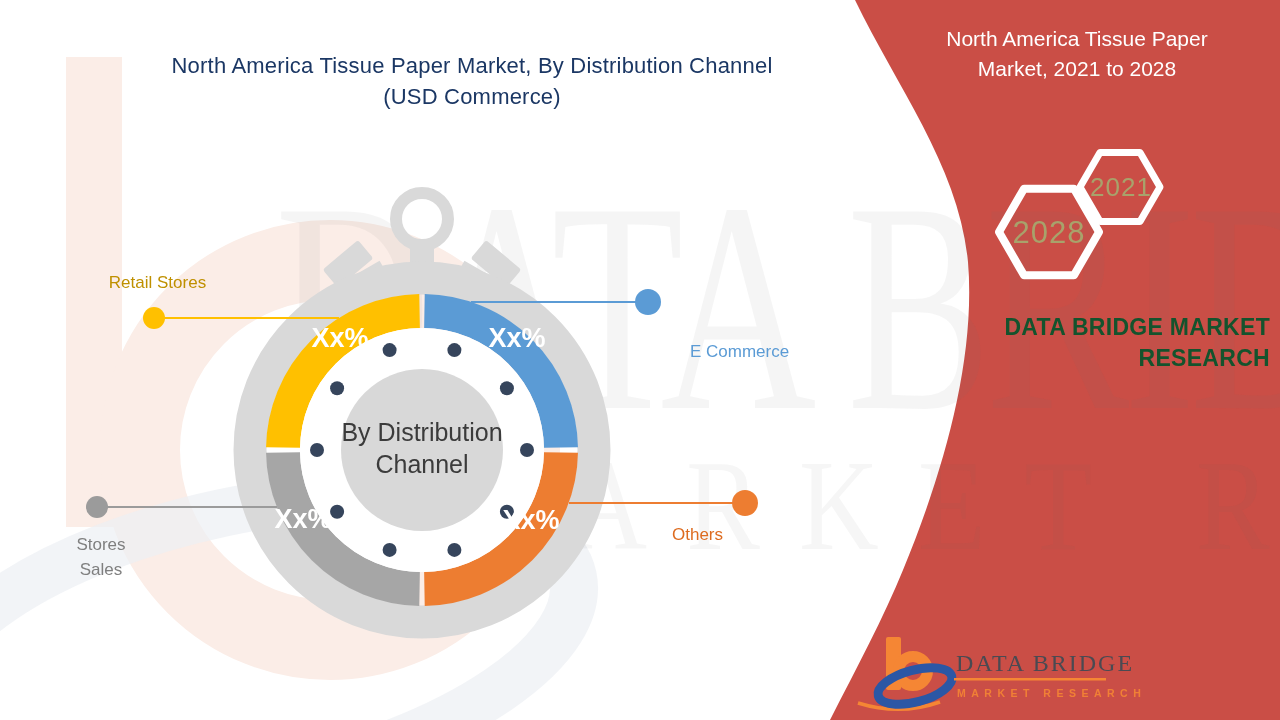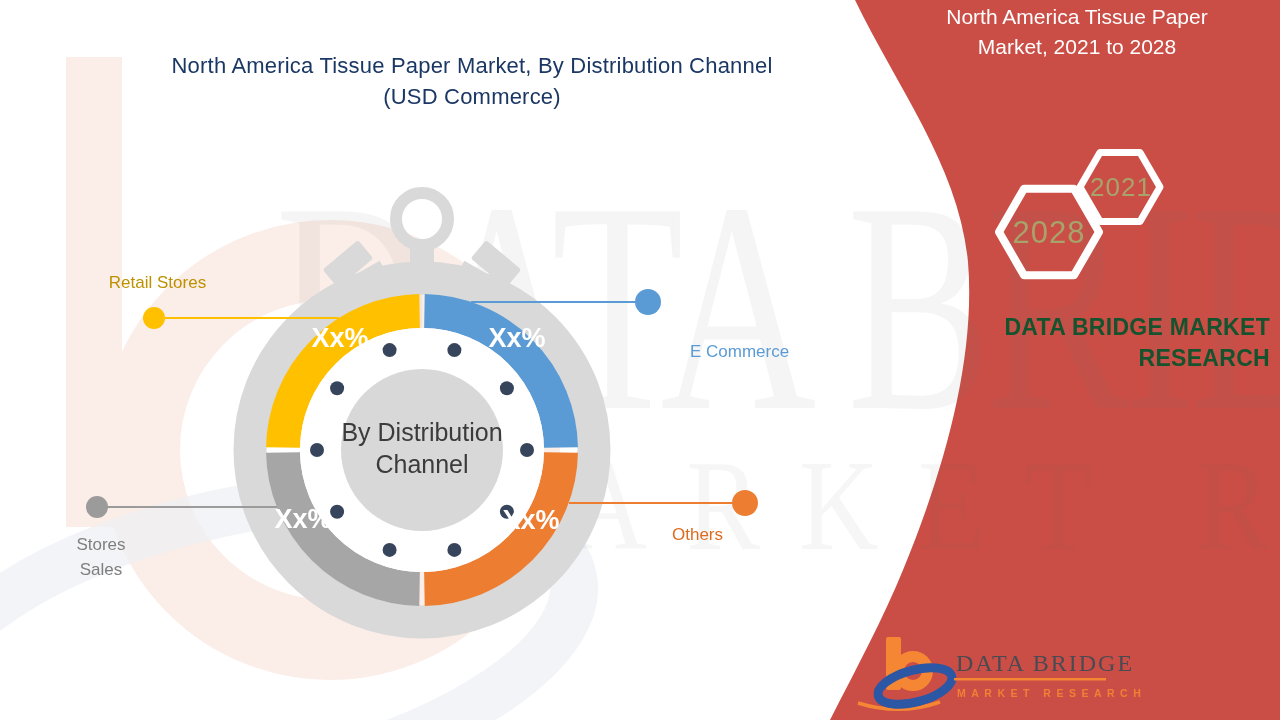--- a/index.html
+++ b/index.html
@@ -2,21 +2,21 @@
 <html><head>
 <meta charset="utf-8">
 <style>
   html,body{margin:0;padding:0;background:#fff;}
   #stage{position:relative;width:1280px;height:720px;background:#ffffff;overflow:hidden;
          font-family:"Liberation Sans",sans-serif;}
   .abs{position:absolute;}
   .svg-layer{position:absolute;left:0;top:0;}
   .main-title{width:720px;left:112px;top:50px;text-align:center;font-size:22px;font-weight:500;
               line-height:31px;letter-spacing:.2px;}
-  .panel-heading{width:330px;left:912px;top:2px;text-align:center;font-size:21px;font-weight:400;
+  .panel-heading{width:330px;left:912px;top:24px;text-align:center;font-size:21px;font-weight:400;
                  line-height:30px;}
   .brand-heading{width:290px;left:980px;top:312px;text-align:center;font-size:23px;font-weight:bold;
                  line-height:31px;letter-spacing:.3px;}
   .callout-label{font-weight:normal;font-size:17px;line-height:25px;}
   .wm-line1{left:275px;top:135px;font-family:"Liberation Serif",serif;font-size:300px;
             letter-spacing:-8px;color:rgba(110,110,110,0.07);white-space:nowrap;
             transform:scaleX(.72);transform-origin:left top;}
   .wm-line2{left:430px;top:430px;font-family:"Liberation Serif",serif;font-size:130px;
             letter-spacing:46px;color:rgba(110,110,110,0.06);white-space:nowrap;
             transform:scaleX(.85);transform-origin:left top;}

